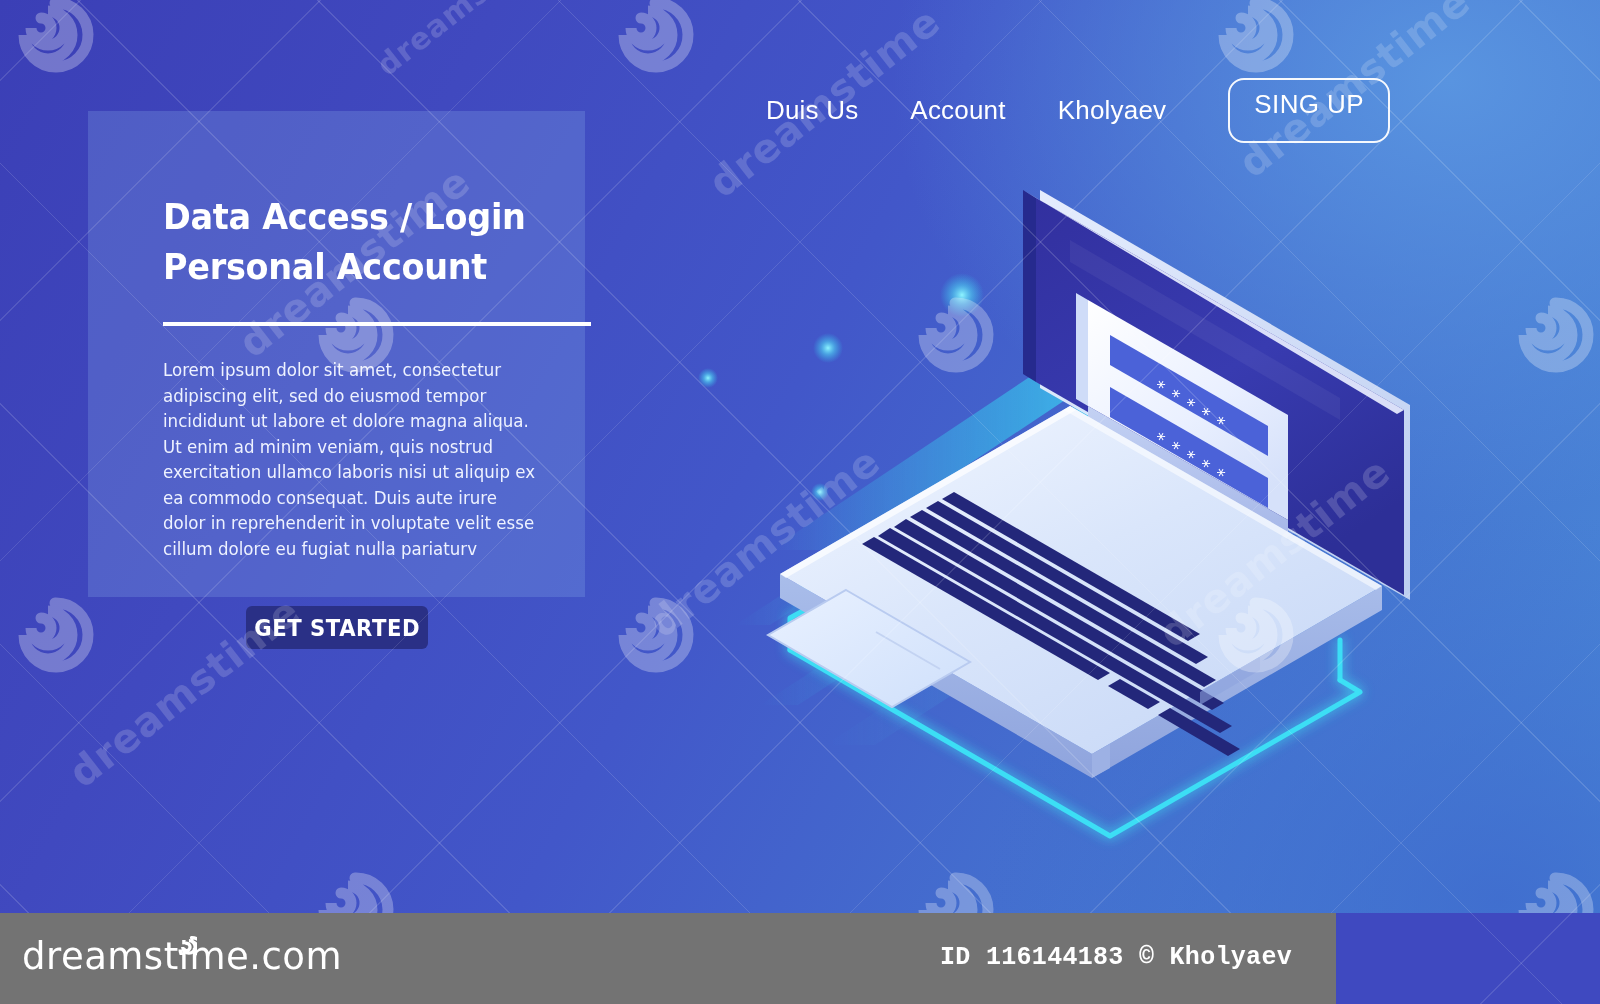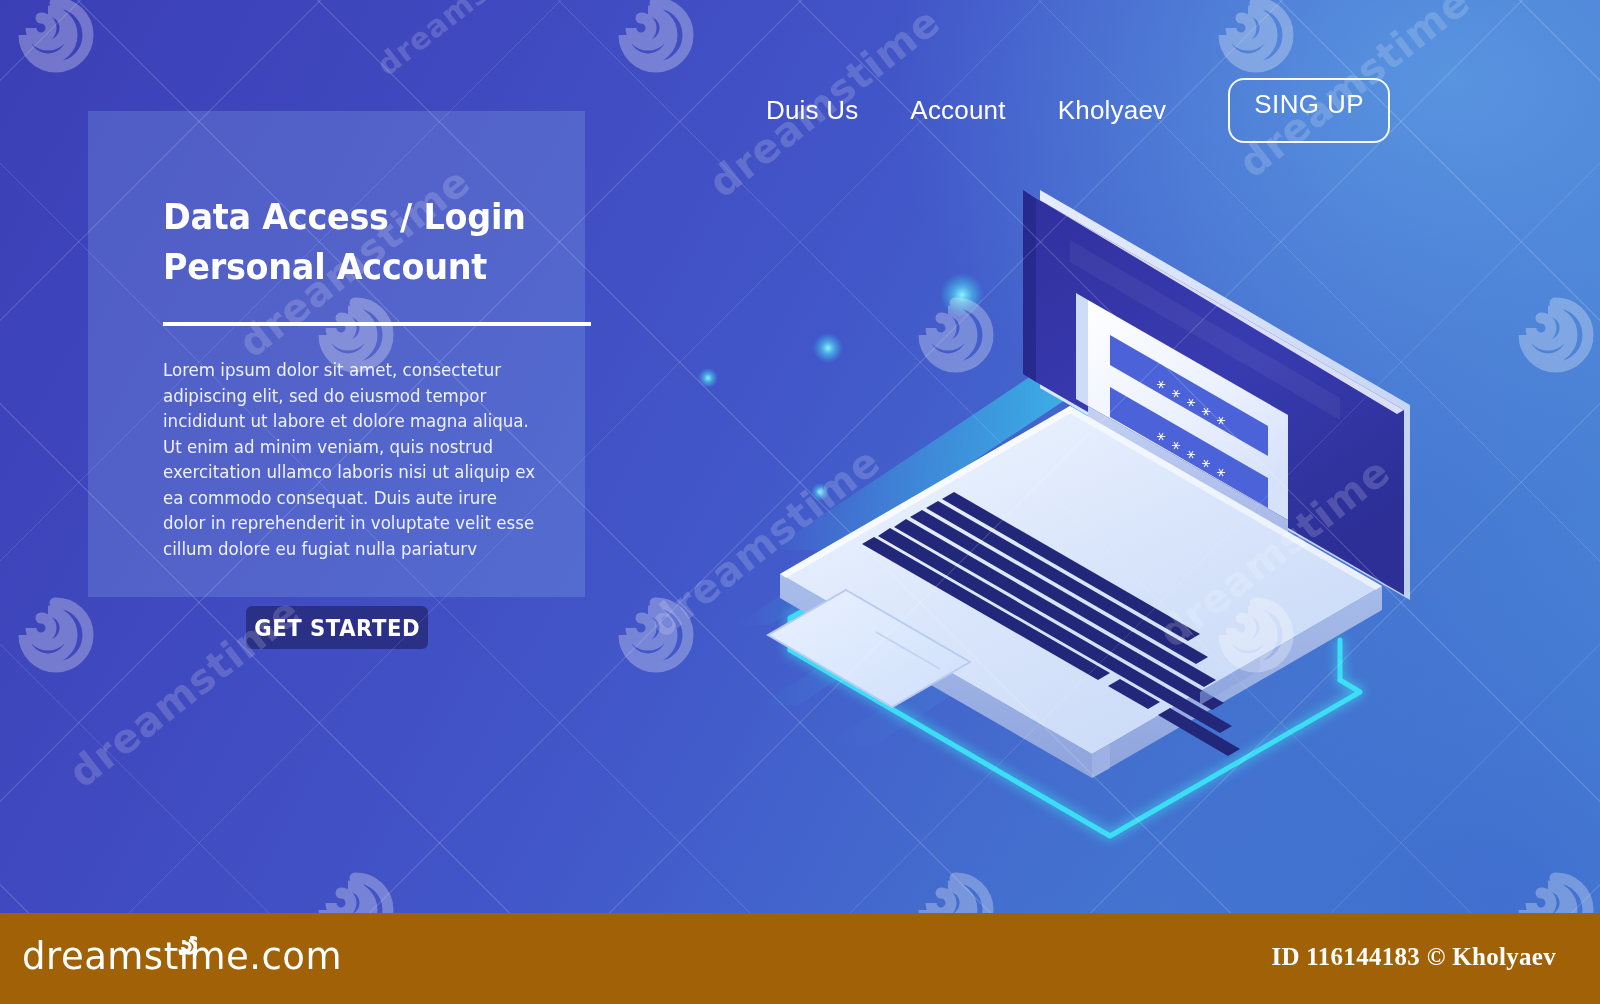--- a/index.html
+++ b/index.html
@@ -37,34 +37,34 @@
     position:absolute;
     font-family:"DejaVu Sans", sans-serif;
     font-size:40px; font-weight:700; letter-spacing:1px;
     color:rgba(255,255,255,0.17);
     transform-origin:0 0;
     white-space:nowrap;
   }
 
   
   .footer {
-    position:absolute; left:0; top:913px; width:1600px; height:91px;
-    background:#a16207;
+    position:absolute; left:0; top:913px; width:1336px; height:91px;
+    background:#737373;
   }
   .footer-logo {
     position:absolute; left:22px; top:22px;
     font-family:"DejaVu Sans", sans-serif;
     font-size:37px; font-weight:400; color:#ffffff; letter-spacing:.5px;
   }
   .footer-logo .spiral-dot {
     position:absolute; left:153px; top:-14px; width:22px; height:22px;
   }
   .footer-credit {
     position:absolute; right:44px; top:30px;
-    font-family:Liberation Serif, serif;
+    font-family:Liberation Mono, monospace;
     font-size:25px; font-weight:700; color:#ffffff; letter-spacing:.3px;
   }
 
   
   .nav {
     position:absolute; right:210px; top:78px;
     display:flex; align-items:center; gap:0px;
   }
   .nav-link {
     font-size:26px; color:#ffffff; font-weight:400;

